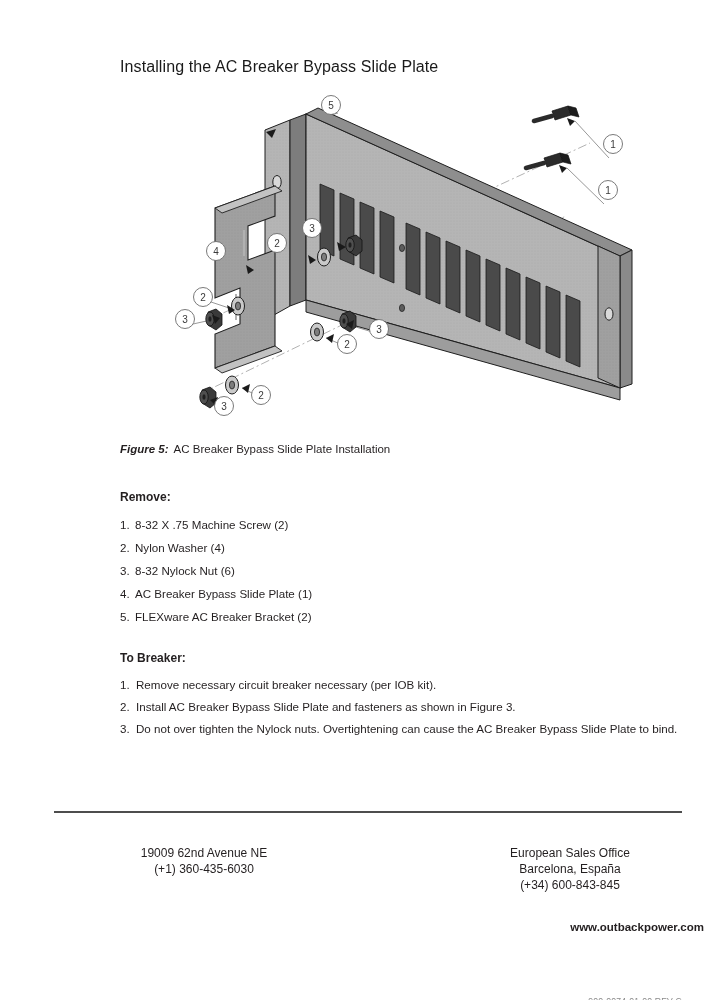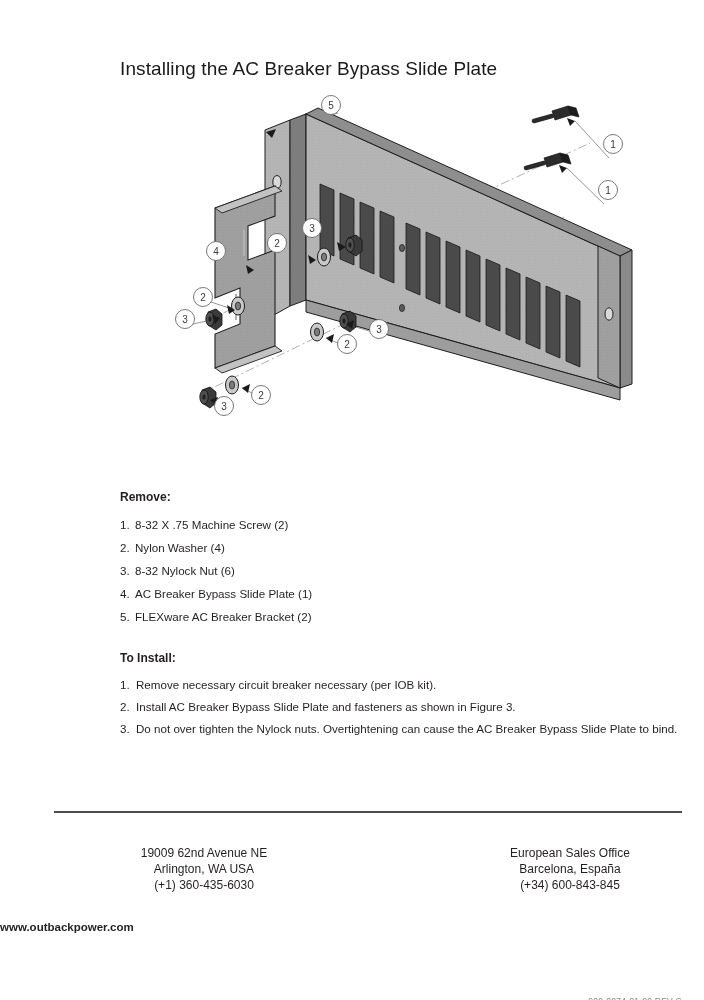--- a/index.html
+++ b/index.html
@@ -19,21 +19,21 @@
     position: absolute;
     inset: 0;
     background: #ffffff;
   }
 
   
   .doc-title {
     position: absolute;
     left: 120px;
     top: 58px;
-    font-size: 19px;
+    font-size: 16px;
     font-weight: 400;
     letter-spacing: 0.1px;
     color: #1a1a1a;
     white-space: nowrap;
   }
 
   
   .figure-area {
     position: absolute;
     left: 120px;
@@ -110,21 +110,21 @@
     font-weight: normal;
     color: #231f20;
   }
   .footer-left { left: 54px; width: 300px; }
   .footer-right { left: 420px; width: 300px; }
   .footer-url {
     position: absolute;
     top: 921px;
     left: 0;
     width: 704px;
-    text-align: left;
+    text-align: right;
     font-size: 11.5px;
     font-weight: bold;
     color: #231f20;
   }
   .doc-code {
     position: absolute;
     top: 996px;
     right: 22px;
     font-size: 8.6px;
     color: #8a8a8a;
@@ -306,20 +306,23 @@
           <circle cx="227" cy="256" r="9.5" fill="#ffffff" stroke="#6b6b6b" stroke-width="0.9"></circle>
           <text x="227" y="259.6" text-anchor="middle" font-family="&quot;Liberation Sans&quot;, sans-serif" font-size="10" fill="#3a3a3a">2</text>
           <circle cx="141" cy="307" r="9.5" fill="#ffffff" stroke="#6b6b6b" stroke-width="0.9"></circle>
           <text x="141" y="310.6" text-anchor="middle" font-family="&quot;Liberation Sans&quot;, sans-serif" font-size="10" fill="#3a3a3a">2</text>
           <circle cx="104" cy="318" r="9.5" fill="#ffffff" stroke="#6b6b6b" stroke-width="0.9"></circle>
           <text x="104" y="321.6" text-anchor="middle" font-family="&quot;Liberation Sans&quot;, sans-serif" font-size="10" fill="#3a3a3a">3</text>
         </g>
     </svg>
   </div>
 
+  <div class="fig-caption">
+    <span class="fig-label">Figure 5:</span><span class="fig-text">AC Breaker Bypass Slide Plate Installation</span>
+  </div>
 
   <div class="section section-parts">
     <div class="section-heading">Remove:</div>
     <ol class="num-list" id="parts-list">
         <li class="num-item">
           <span class="num">1.</span>
           <span class="txt">8-32 X .75 Machine Screw (2)</span>
         </li>
         <li class="num-item">
           <span class="num">2.</span>
@@ -334,42 +337,41 @@
           <span class="txt">AC Breaker Bypass Slide Plate (1)</span>
         </li>
         <li class="num-item">
           <span class="num">5.</span>
           <span class="txt">FLEXware AC Breaker Bracket (2)</span>
         </li>
       </ol>
   </div>
 
   <div class="section section-assemble">
-    <div class="section-heading">To Install:</div>
+    <div class="section-heading">To Breaker:</div>
     <ol class="num-list" id="assemble-list">
         <li class="num-item">
           <span class="num">1.</span>
           <span class="txt">Remove necessary circuit breaker necessary (per IOB kit).</span>
         </li>
         <li class="num-item">
           <span class="num">2.</span>
           <span class="txt">Install AC Breaker Bypass Slide Plate and fasteners as shown in Figure 3.</span>
         </li>
         <li class="num-item">
           <span class="num">3.</span>
           <span class="txt">Do not over tighten the Nylock nuts. Overtightening can cause the AC Breaker Bypass Slide Plate to bind.</span>
         </li>
       </ol>
   </div>
 
   <div class="footer-rule"></div>
 
   <div class="footer-col footer-left">
     <div>19009 62nd Avenue NE</div>
-    <div>Arlington, WA USA</div>
     <div>(+1) 360-435-6030</div>
   </div>
 
   <div class="footer-col footer-right">
     <div>European Sales Office</div>
     <div>Barcelona, España</div>
     <div>(+34) 600-843-845</div>
   </div>
 
   <div class="footer-url">www.outbackpower.com</div>

